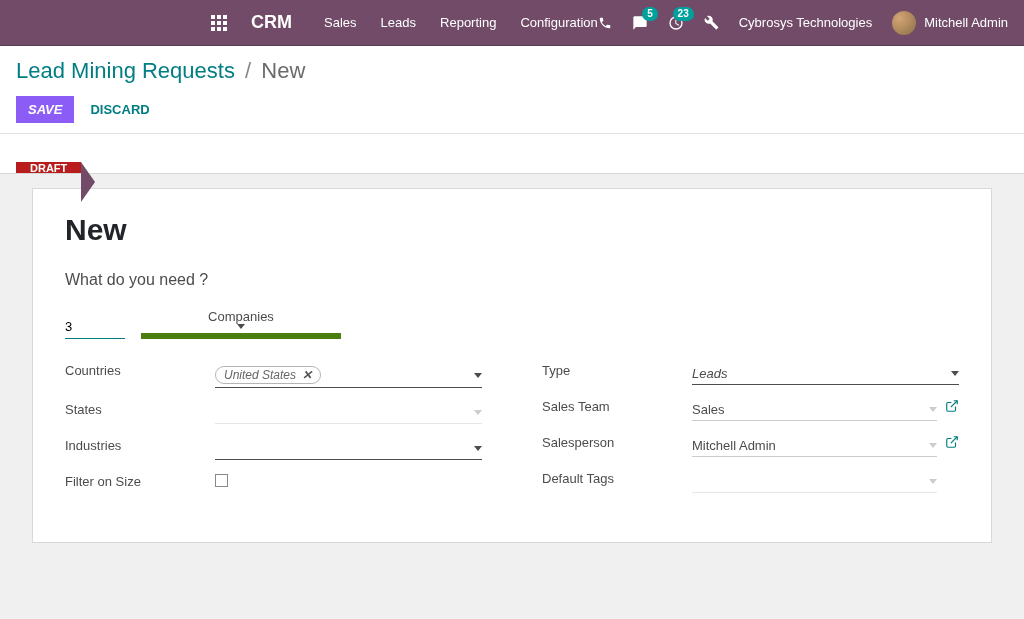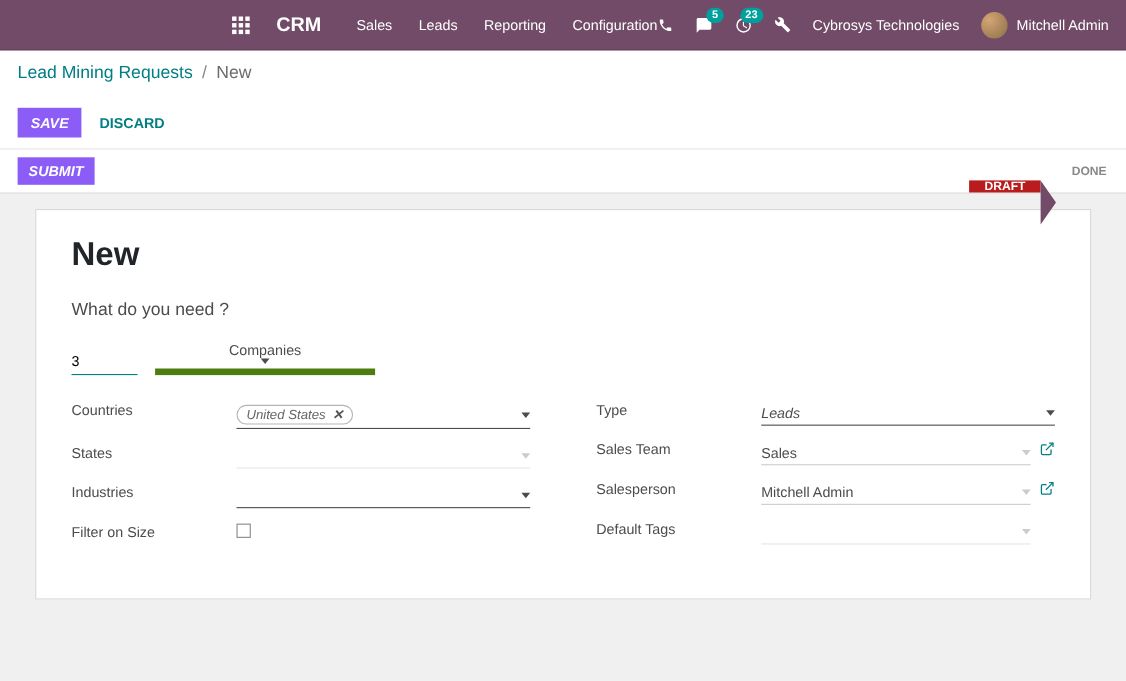--- a/index.html
+++ b/index.html
@@ -50,23 +50,23 @@
       background: radial-gradient(circle at 30% 30%, #d4a574, #8b6f47);
       display: inline-block;
     }
     
     .control-bar {
       background: #fff;
       padding: 12px 16px 10px;
       border-bottom: 1px solid #e0e0e0;
     }
     .breadcrumb {
-      font-size: 16px;
+      font-size: 22px;
       color: #6b6b6b;
-      margin-bottom: 22px;
+      margin-bottom: 12px;
     }
     .breadcrumb a { color: #017e84; text-decoration: none; }
     .breadcrumb .sep { margin: 0 4px; color: #888; }
     .control-buttons { display: flex; gap: 16px; align-items: center; }
     .btn-primary {
       background: #8b5cf6; color: #fff; border: none;
       padding: 6px 12px; font-size: 13px; font-weight: 600;
       cursor: pointer; text-transform: uppercase; font-style: italic;
     }
     .btn-link {
@@ -238,26 +238,22 @@
     <span class="sep">/</span>
     <span>New</span>
   </div>
   <div class="control-buttons">
     <button class="btn-primary">SAVE</button>
     <button class="btn-link">DISCARD</button>
   </div>
 </div>
 
 <div class="statusbar-row">
-  <div class="statusbar-left">
-    <button class="btn-primary submit">SUBMIT</button>
-  </div>
   <div class="statusbar-right">
     <div class="status-step active">DRAFT</div>
-    <div class="status-step done">DONE</div>
   </div>
 </div>
 
 <div class="content-wrap">
   <div class="sheet">
     <h1>New</h1>
     <h2>What do you need ?</h2>
 
     <div class="row-inline">
       <input class="field-num" value="3" style="">

